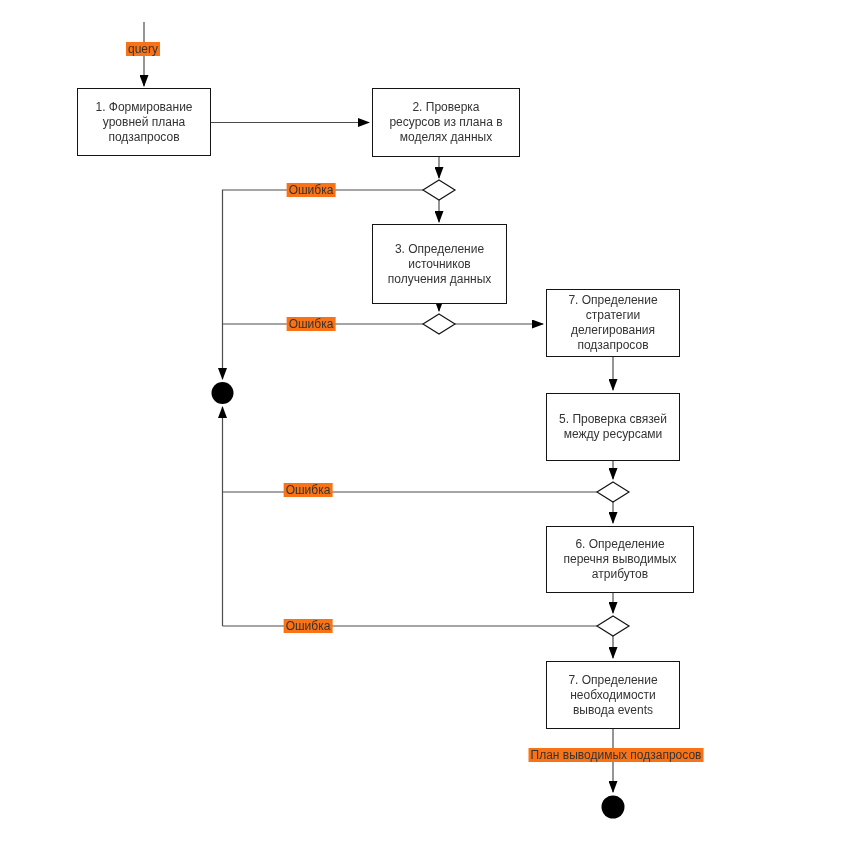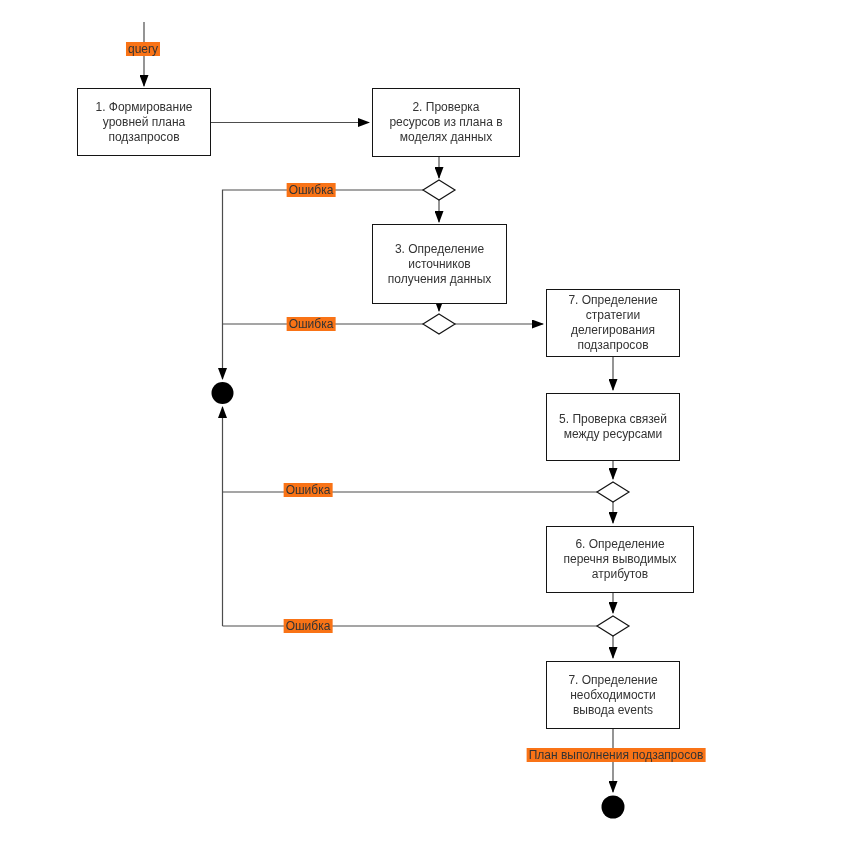--- a/index.html
+++ b/index.html
@@ -161,15 +161,15 @@
   <div class="edge-label" style="left:143px; top:49px;">query</div>
 
   <div class="edge-label" style="left:311px; top:190px;">Ошибка</div>
 
   <div class="edge-label" style="left:311px; top:324px;">Ошибка</div>
 
   <div class="edge-label" style="left:308px; top:490px;">Ошибка</div>
 
   <div class="edge-label" style="left:308px; top:626px;">Ошибка</div>
 
-  <div class="edge-label" style="left:616px; top:755px;">План выполнения подзапросов</div>
+  <div class="edge-label" style="left:616px; top:755px;">План выводимых подзапросов</div>
 
 </div>
 
 </body></html>

